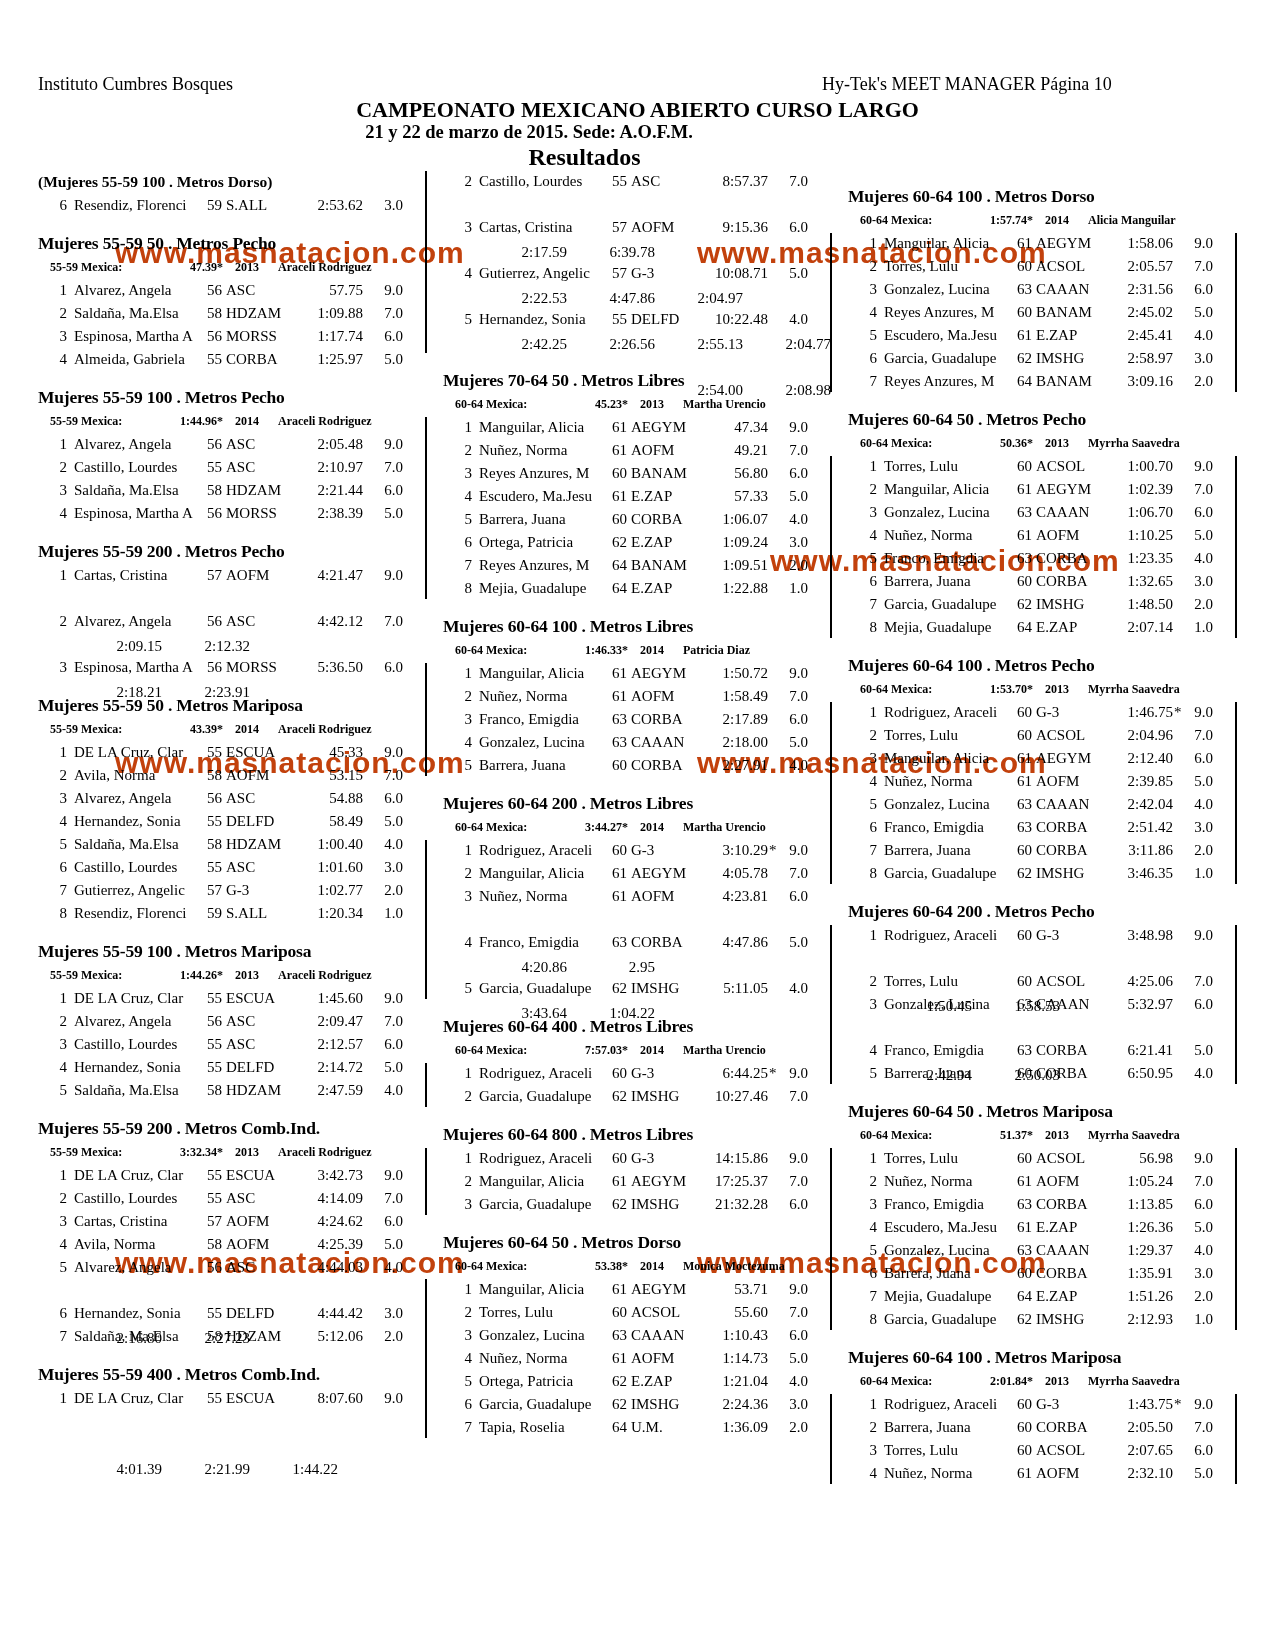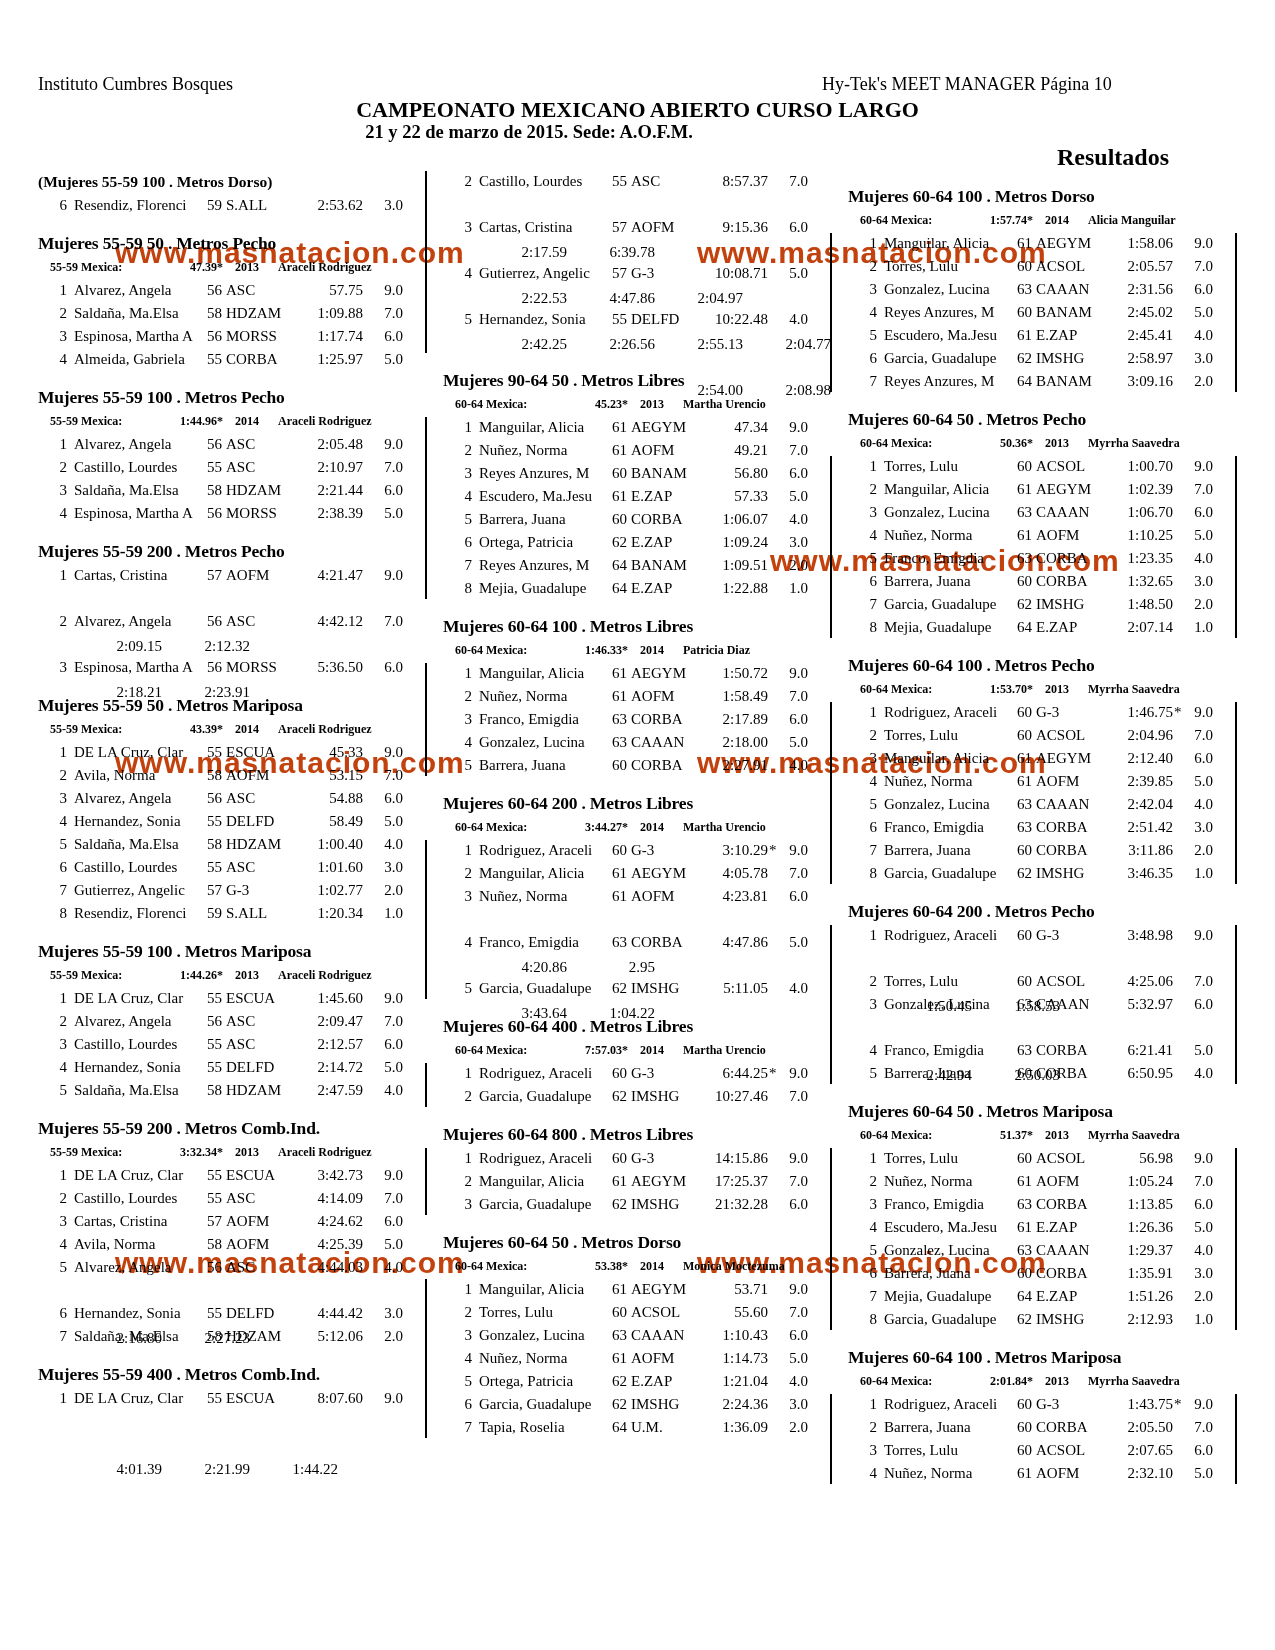--- a/index.html
+++ b/index.html
@@ -9,21 +9,21 @@
   .wm{position:absolute;z-index:0;font-family:"Liberation Sans","DejaVu Sans",sans-serif;
       font-weight:bold;font-size:30px;letter-spacing:1px;color:#c2410c;white-space:nowrap;}
   
   .pagehead{position:absolute;left:0;top:0;width:1275px;z-index:2;}
   .hdr-left{position:absolute;left:38px;top:74px;font-size:18px;white-space:nowrap;}
   .hdr-right{position:absolute;left:822px;top:74px;font-size:18px;white-space:nowrap;}
   .m-title{position:absolute;left:0;top:97px;width:1275px;text-align:center;
            font-size:22px;font-weight:bold;white-space:nowrap;}
   .m-subtitle{position:absolute;left:0;top:122px;width:1058px;text-align:center;
            font-size:18.5px;font-weight:bold;white-space:nowrap;}
-  .m-results{position:absolute;left:0;top:144px;width:1169px;text-align:right;
+  .m-results{position:absolute;left:0;top:144px;width:1169px;text-align:center;
            font-size:24px;font-weight:bold;white-space:nowrap;}
   
   .col{position:absolute;top:170px;width:375px;z-index:1;}
   .col[data-col-index="0"]{left:38px;}
   .col[data-col-index="1"]{left:443px;}
   .col[data-col-index="2"]{left:848px;}
   .block{position:relative;}
   .cont-header{font-weight:bold;font-size:15.5px;line-height:24px;white-space:nowrap;}
   .event-title{margin-top:13px;font-weight:bold;font-size:17.5px;line-height:26px;
                white-space:nowrap;letter-spacing:-0.2px;}
@@ -478,21 +478,21 @@
             <span class="time">10:22.48</span>
             <span class="points">4.0</span>
           </div>
           <div class="row splits">
             <span class="s s2">2:54.00</span>
             <span class="s s3">2:08.98</span>
           </div>
         </div>
       </div>
       <div class="block">
-        <div class="event-title">Mujeres 90-64 50 . Metros Libres</div>
+        <div class="event-title">Mujeres 70-64 50 . Metros Libres</div>
         <div class="record">
           <span class="r-label">60-64 Mexica:</span>
           <span class="r-time">45.23*</span>
           <span class="r-year">2013</span>
           <span class="r-holder">Martha Urencio</span>
         </div>
         <div class="rows">
           <div class="row">
             <span class="place">1</span>
             <span class="name">Manguilar, Alicia</span>

